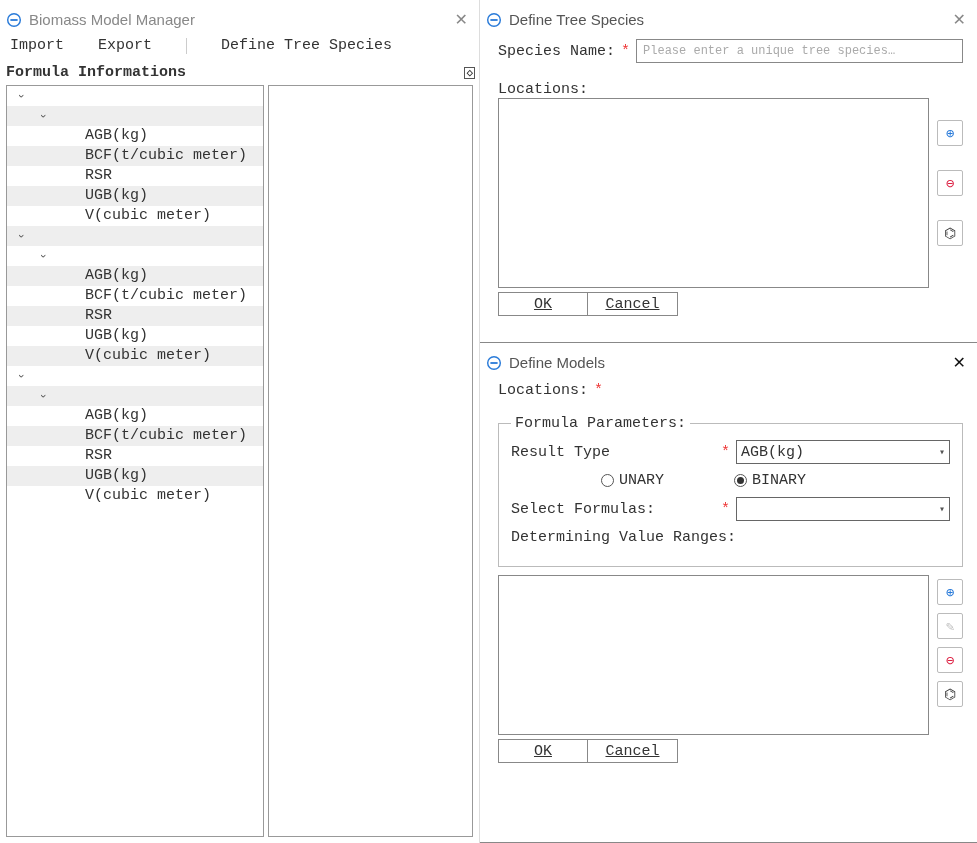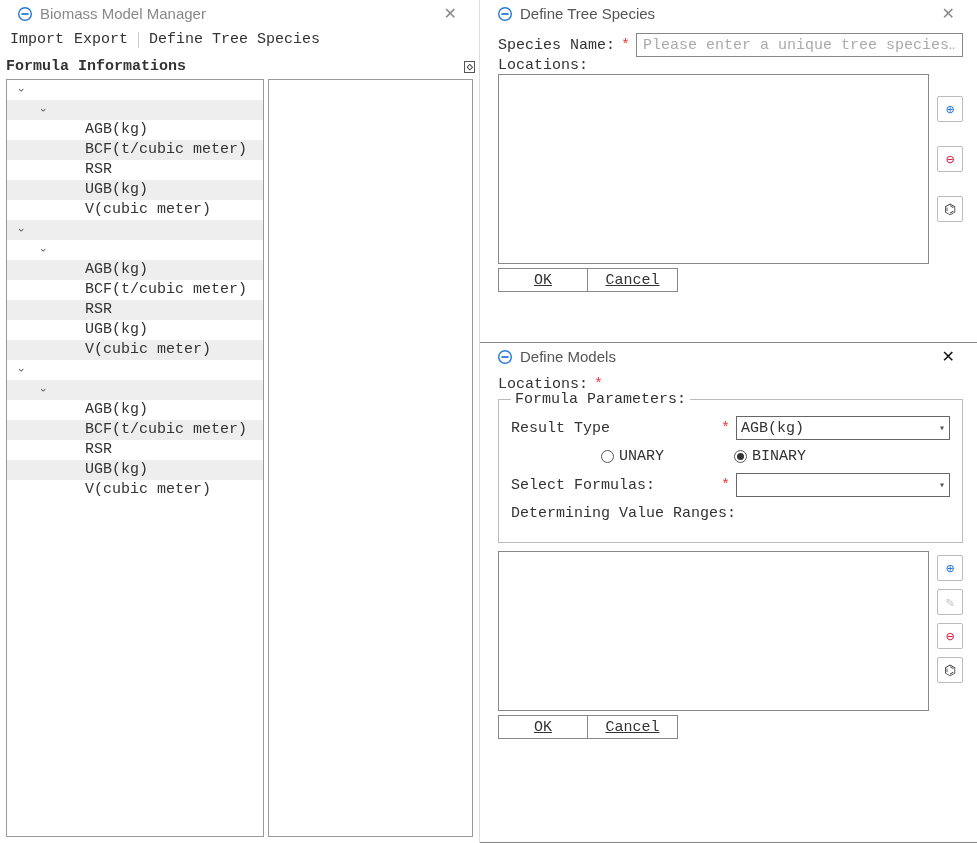--- a/index.html
+++ b/index.html
@@ -15,29 +15,29 @@
   }
   .container { display: flex; width: 100%; height: 100%; }
   .left-pane { width: 480px; height: 100%; border-right: 1px solid #ddd; display: flex; flex-direction: column; }
   .right-col { flex: 1; display: flex; flex-direction: column; }
   .right-pane { border-bottom: 1px solid #888; }
   .right-pane.top { height: 343px; }
   .right-pane.bottom { flex: 1; }
 
   .titlebar {
     display: flex; align-items: center; justify-content: space-between;
-    padding: 4px 16px; color: #888; font-family: "Segoe UI", sans-serif;
+    padding: 4px 5px; color: #888; font-family: "Segoe UI", sans-serif; margin-top: 6px;
   }
   .titlebar .tb-left { display: flex; align-items: center; gap: 6px; }
   .titlebar .tb-title { white-space: nowrap; }
   .close-x { cursor: default; color: #888; font-family: "Segoe UI", sans-serif; font-size: 16px; padding: 0 6px; }
   .right-pane .titlebar .tb-title { color: #555; font-weight: 500; }
   .right-pane.bottom .close-x { color: #111; }
 
-  .menubar { display: flex; align-items: center; gap: 10px; padding: 4px 10px 8px; }
+  .menubar { display: flex; align-items: center; gap: 34px; padding: 4px 10px 8px; }
   .menubar .sep { width: 1px; height: 16px; background: #ccc; }
   .menu-item { cursor: default; }
 
   .panel-title-row { display: flex; align-items: center; justify-content: space-between; padding: 2px 4px 4px 6px; font-weight: bold; }
   .dock-icon { font-size: 11px; border: 1px solid #555; padding: 0 1px; line-height: 10px; cursor: default; }
 
   .filter-row { display: flex; align-items: center; gap: 4px; padding: 0 6px 6px; }
   .filter-input { flex: 0 0 185px; height: 22px; border: 1px solid #999; font-family: inherit; font-size: 14px; padding: 0 4px; }
 
   .left-body { flex: 1; display: flex; padding: 0 6px 6px; gap: 4px; }
@@ -46,25 +46,25 @@
 
   .tree-row { height: 20px; line-height: 20px; white-space: nowrap; }
   .tree-row.alt0 { background: #fff; }
   .tree-row.alt1 { background: #eee; }
   .chev { display: inline-block; width: 12px; text-align: center; font-size: 11px; color: #555; transform: rotate(90deg); }
   .ind1 { padding-left: 8px; }
   .ind2 { padding-left: 30px; }
   .ind3 { padding-left: 78px; }
 
   .form { padding: 6px 14px 10px 18px; font-family: "Courier New", monospace; }
-  .form-row { display: flex; align-items: center; gap: 6px; margin-bottom: 0; }
+  .form-row { display: flex; align-items: center; gap: 6px; margin-bottom: 18px; }
   .req { color: #e33; }
   .text-input {
     flex: 1; height: 24px; border: 1px solid #888;
-    font-family: inherit; font-size: 15px; padding: 0 6px; color: #333;
+    font-family: inherit; font-size: 12px; padding: 0 6px; color: #333;
   }
   .text-input::placeholder { color: #aaa; }
   .loc-box-wrap { display: flex; gap: 8px; }
   .loc-box { flex: 1; height: 190px; border: 1px solid #888; }
   .icon-col { display: flex; flex-direction: column; gap: 24px; padding-top: 22px; }
   .icon-btn {
     width: 26px; height: 26px; border: 1px solid #bbb; border-radius: 2px;
     display: flex; align-items: center; justify-content: center; background: #fff;
     cursor: default; font-size: 14px;
   }

